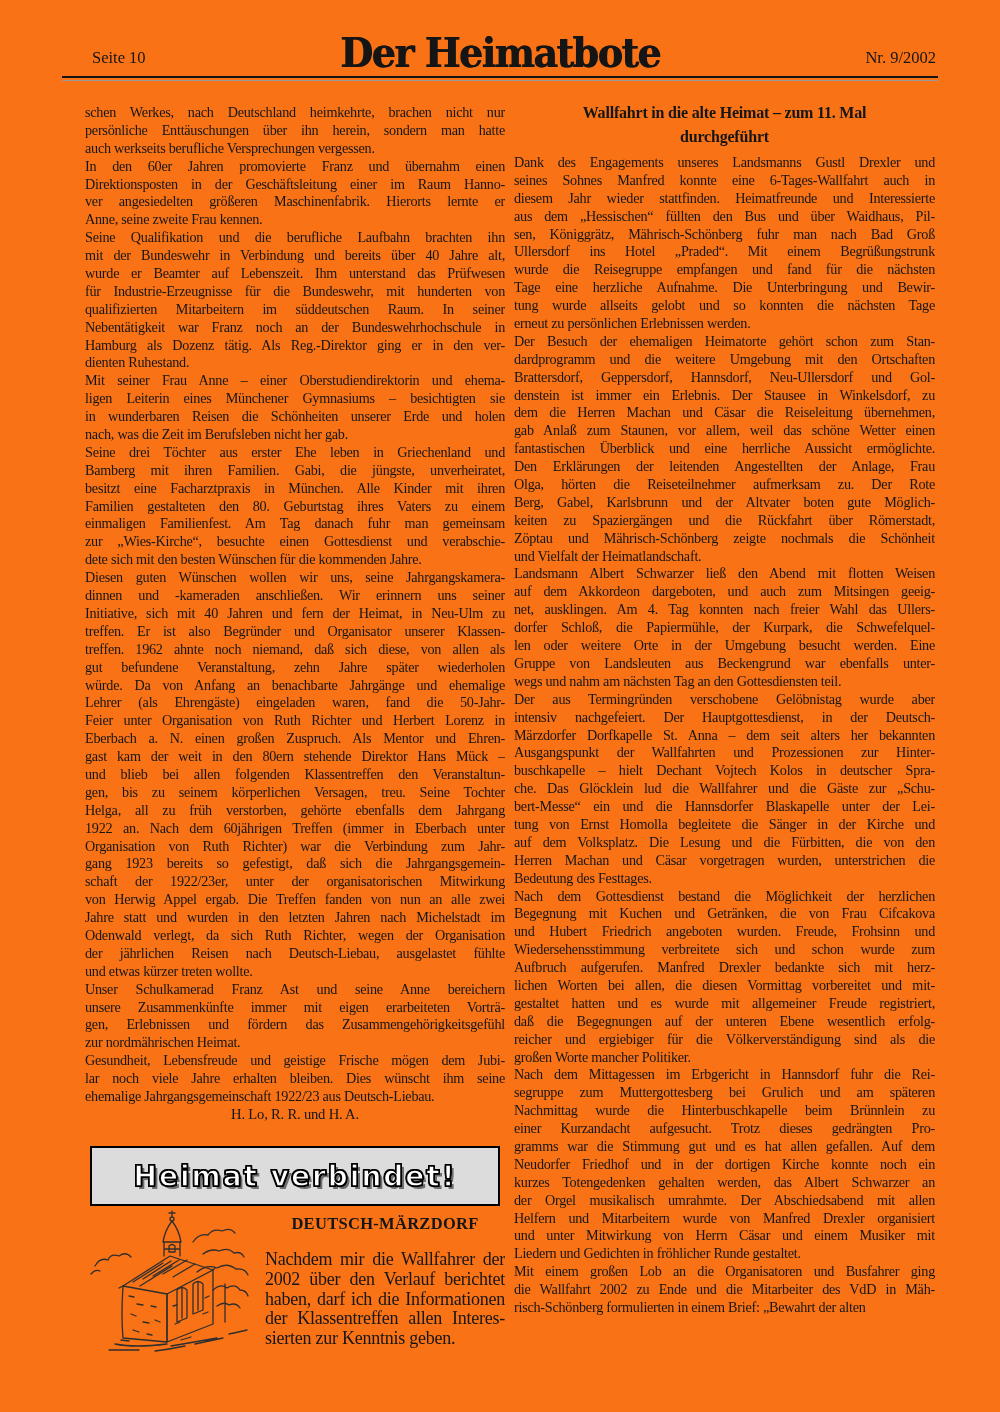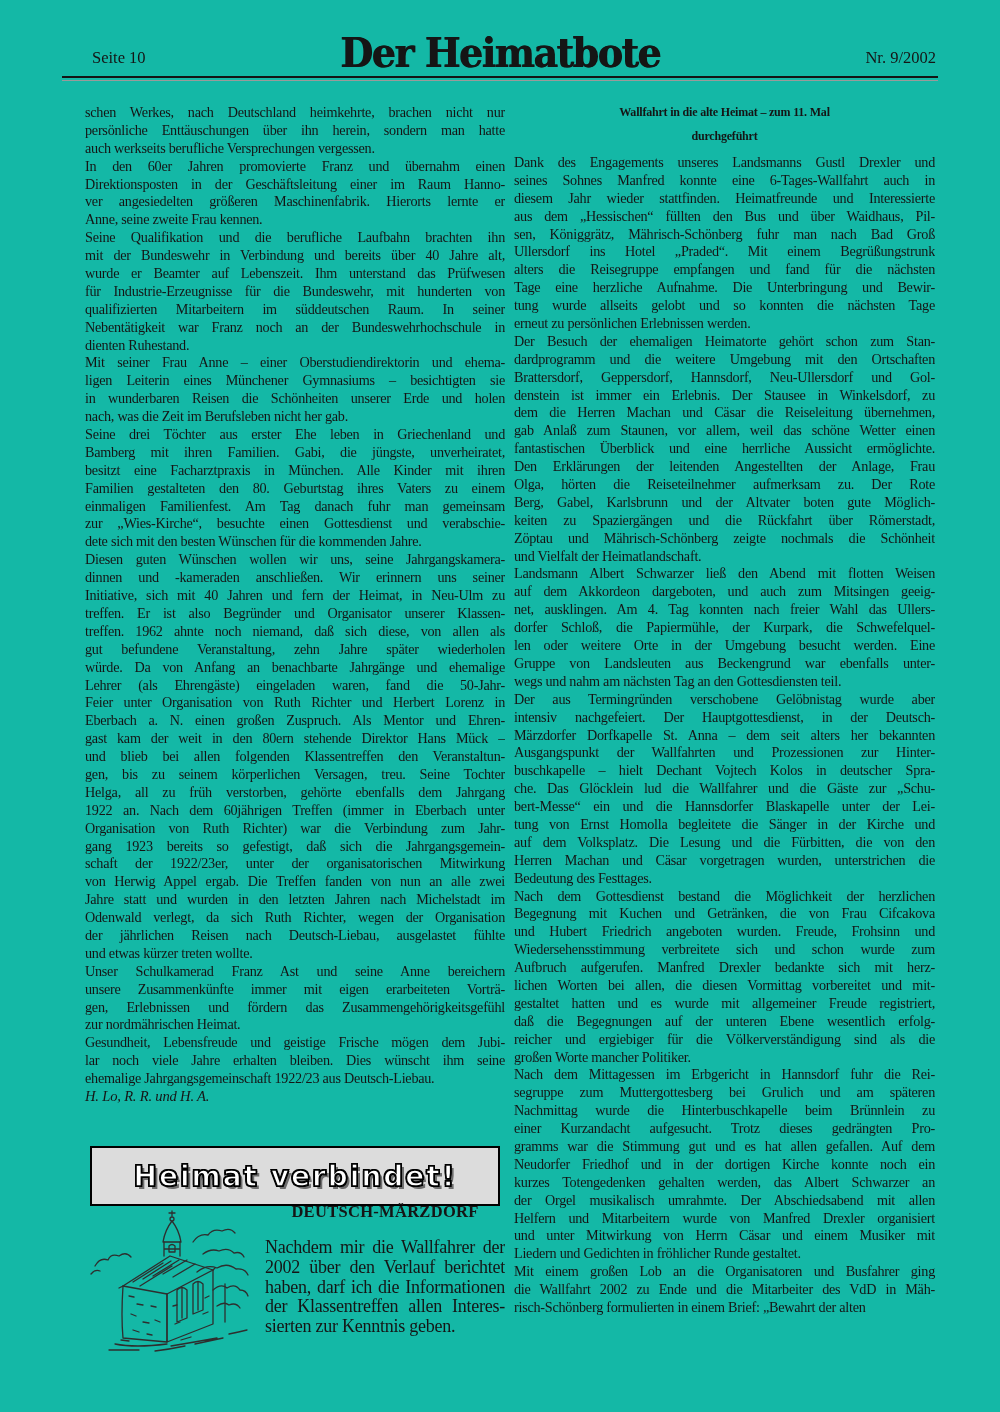--- a/index.html
+++ b/index.html
@@ -1,18 +1,18 @@
 <!DOCTYPE html>
 <html lang="de"><head>
 <meta charset="utf-8">
 <style>
   html,body { margin:0; padding:0; background:#ffffff; }
   .page {
     position:relative; width:1000px; height:1412px; margin:0 auto;
-    background:#14b8a6; color:#151515;
+    background:#f97316; color:#151515;
     font-family:"Liberation Serif","DejaVu Serif",serif;
     overflow:hidden;
   }
   
   .header-page  { position:absolute; left:92px;  top:48px; font-size:16.5px; }
   .header-issue { position:absolute; right:64px; top:48px; font-size:16.5px; }
   .masthead {
     position:absolute; left:0; right:0; top:30px; text-align:center;
     font-family:"DejaVu Serif",serif; font-weight:bold; font-size:38px;
     letter-spacing:-1.5px; transform:scaleY(1.08);
@@ -26,45 +26,45 @@
   .col-left  { position:absolute; left:85px;  top:104px; width:420px; }
   .col-right { position:absolute; left:514px; top:101px; width:421px; }
   .tline {
     height:17.9px; line-height:17.9px; font-size:14.2px;
     letter-spacing:-0.25px; text-align:justify; overflow:hidden;
   }
   .tline::after { content:""; display:inline-block; width:100%; height:0; }
   .tline.tlast { text-align:left; }
   .tline.tlast::after { content:none; }
   .hline {
-    font-weight:bold; font-size:12px; line-height:23.5px; text-align:center;
+    font-weight:bold; font-size:16px; line-height:23.5px; text-align:center;
     letter-spacing:-0.2px;
   }
   .headline { margin-bottom:6px; }
   .signature {
     height:17.9px; line-height:17.9px; font-size:14.6px;
-    font-style:italic; text-align:left; letter-spacing:-0.2px;
+    text-align:center; letter-spacing:-0.2px;
   }
   
   .banner {
     position:absolute; left:90px; top:1146px; width:410px; height:60px;
     box-sizing:border-box; background:#dcdcdc; border:2px solid #000;
     display:flex; align-items:center; justify-content:center;
   }
   .banner-text {
     font-family:"DejaVu Sans","Liberation Sans",sans-serif;
     font-weight:bold; font-size:28px; letter-spacing:2px; color:#ffffff;
     -webkit-text-stroke:1.4px #000;
     text-shadow:-1px -1px 0 #000, 1px -1px 0 #000, -1px 1px 0 #000,
                 1px 1px 0 #000, 3px 3px 0 #6e6e6e;
   }
   
   .maerz { position:absolute; left:85px; top:1194px; width:420px; display:flex; }
   .church { width:172px; height:160px; flex:none; }
-  .maerz-right { flex:1; padding-left:8px; }
+  .maerz-right { flex:1; padding-left:8px;margin-top:12px; }
   .maerz-heading {
     font-weight:bold; font-size:16.5px; text-align:center;
     letter-spacing:0.3px; margin:8px 0 16px 0;
   }
   .maerz-text .tline { height:19.8px; line-height:19.8px; font-size:18px; }
 </style>
 </head>
 <body>
 
 <div class="page">
@@ -82,20 +82,21 @@
         <div class="tline">In den 60er Jahren promovierte Franz und übernahm einen</div>
         <div class="tline">Direktionsposten in der Geschäftsleitung einer im Raum Hanno-</div>
         <div class="tline">ver angesiedelten größeren Maschinenfabrik. Hierorts lernte er</div>
         <div class="tline tlast">Anne, seine zweite Frau kennen.</div>
         <div class="tline">Seine Qualifikation und die berufliche Laufbahn brachten ihn</div>
         <div class="tline">mit der Bundeswehr in Verbindung und bereits über 40 Jahre alt,</div>
         <div class="tline">wurde er Beamter auf Lebenszeit. Ihm unterstand das Prüfwesen</div>
         <div class="tline">für Industrie-Erzeugnisse für die Bundeswehr, mit hunderten von</div>
         <div class="tline">qualifizierten Mitarbeitern im süddeutschen Raum. In seiner</div>
         <div class="tline">Nebentätigkeit war Franz noch an der Bundeswehrhochschule in</div>
+        <div class="tline">Hamburg als Dozenz tätig. Als Reg.-Direktor ging er in den ver-</div>
         <div class="tline tlast">dienten Ruhestand.</div>
         <div class="tline">Mit seiner Frau Anne – einer Oberstudiendirektorin und ehema-</div>
         <div class="tline">ligen Leiterin eines Münchener Gymnasiums – besichtigten sie</div>
         <div class="tline">in wunderbaren Reisen die Schönheiten unserer Erde und holen</div>
         <div class="tline tlast">nach, was die Zeit im Berufsleben nicht her gab.</div>
         <div class="tline">Seine drei Töchter aus erster Ehe leben in Griechenland und</div>
         <div class="tline">Bamberg mit ihren Familien. Gabi, die jüngste, unverheiratet,</div>
         <div class="tline">besitzt eine Facharztpraxis in München. Alle Kinder mit ihren</div>
         <div class="tline">Familien gestalteten den 80. Geburtstag ihres Vaters zu einem</div>
         <div class="tline">einmaligen Familienfest. Am Tag danach fuhr man gemeinsam</div>
@@ -140,21 +141,21 @@
         <div class="hline">Wallfahrt in die alte Heimat – zum 11. Mal</div>
         <div class="hline">durchgeführt</div>
       </div>
     <div>
         <div class="tline">Dank des Engagements unseres Landsmanns Gustl Drexler und</div>
         <div class="tline">seines Sohnes Manfred konnte eine 6-Tages-Wallfahrt auch in</div>
         <div class="tline">diesem Jahr wieder stattfinden. Heimatfreunde und Interessierte</div>
         <div class="tline">aus dem „Hessischen“ füllten den Bus und über Waidhaus, Pil-</div>
         <div class="tline">sen, Königgrätz, Mährisch-Schönberg fuhr man nach Bad Groß</div>
         <div class="tline">Ullersdorf ins Hotel „Praded“. Mit einem Begrüßungstrunk</div>
-        <div class="tline">alters die Reisegruppe empfangen und fand für die nächsten</div>
+        <div class="tline">wurde die Reisegruppe empfangen und fand für die nächsten</div>
         <div class="tline">Tage eine herzliche Aufnahme. Die Unterbringung und Bewir-</div>
         <div class="tline">tung wurde allseits gelobt und so konnten die nächsten Tage</div>
         <div class="tline tlast">erneut zu persönlichen Erlebnissen werden.</div>
         <div class="tline">Der Besuch der ehemaligen Heimatorte gehört schon zum Stan-</div>
         <div class="tline">dardprogramm und die weitere Umgebung mit den Ortschaften</div>
         <div class="tline">Brattersdorf, Geppersdorf, Hannsdorf, Neu-Ullersdorf und Gol-</div>
         <div class="tline">denstein ist immer ein Erlebnis. Der Stausee in Winkelsdorf, zu</div>
         <div class="tline">dem die Herren Machan und Cäsar die Reiseleitung übernehmen,</div>
         <div class="tline">gab Anlaß zum Staunen, vor allem, weil das schöne Wetter einen</div>
         <div class="tline">fantastischen Überblick und eine herrliche Aussicht ermöglichte.</div>

